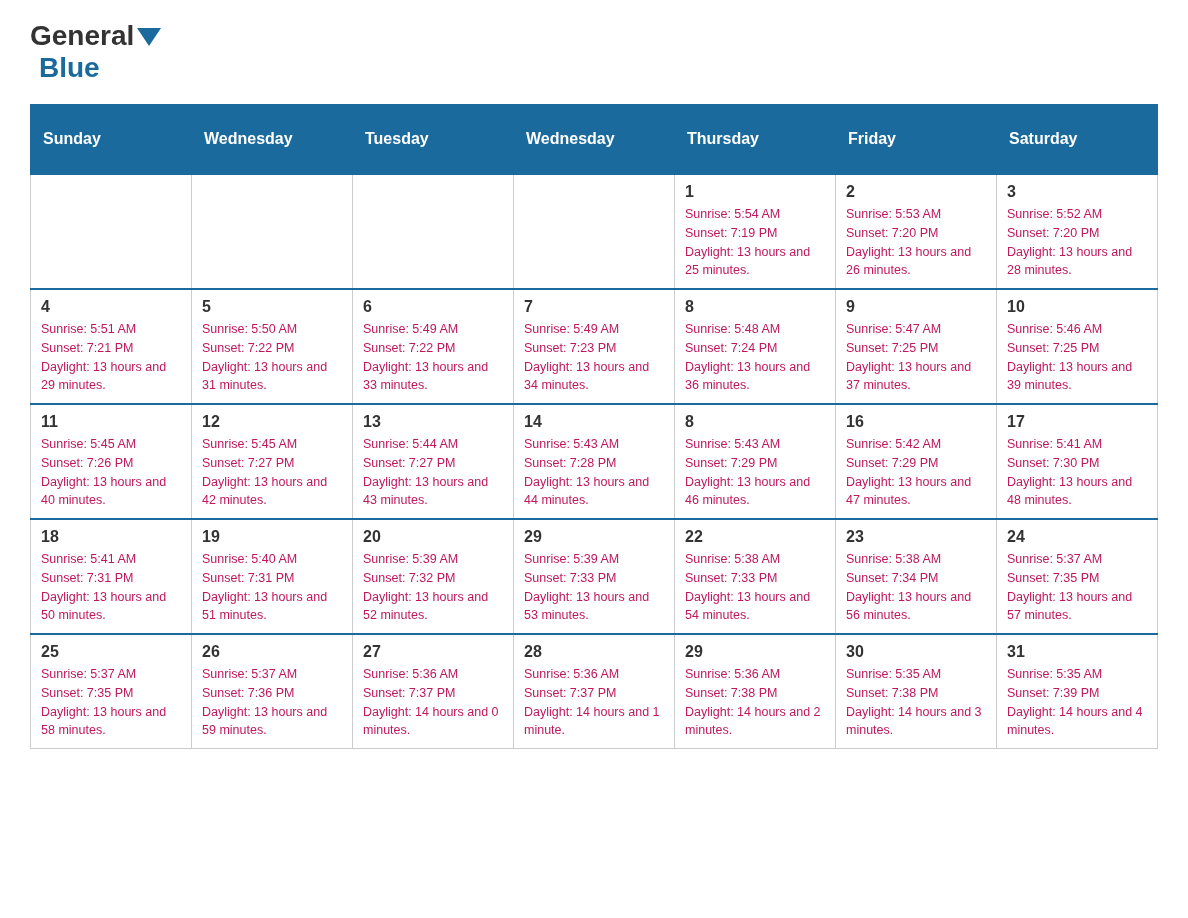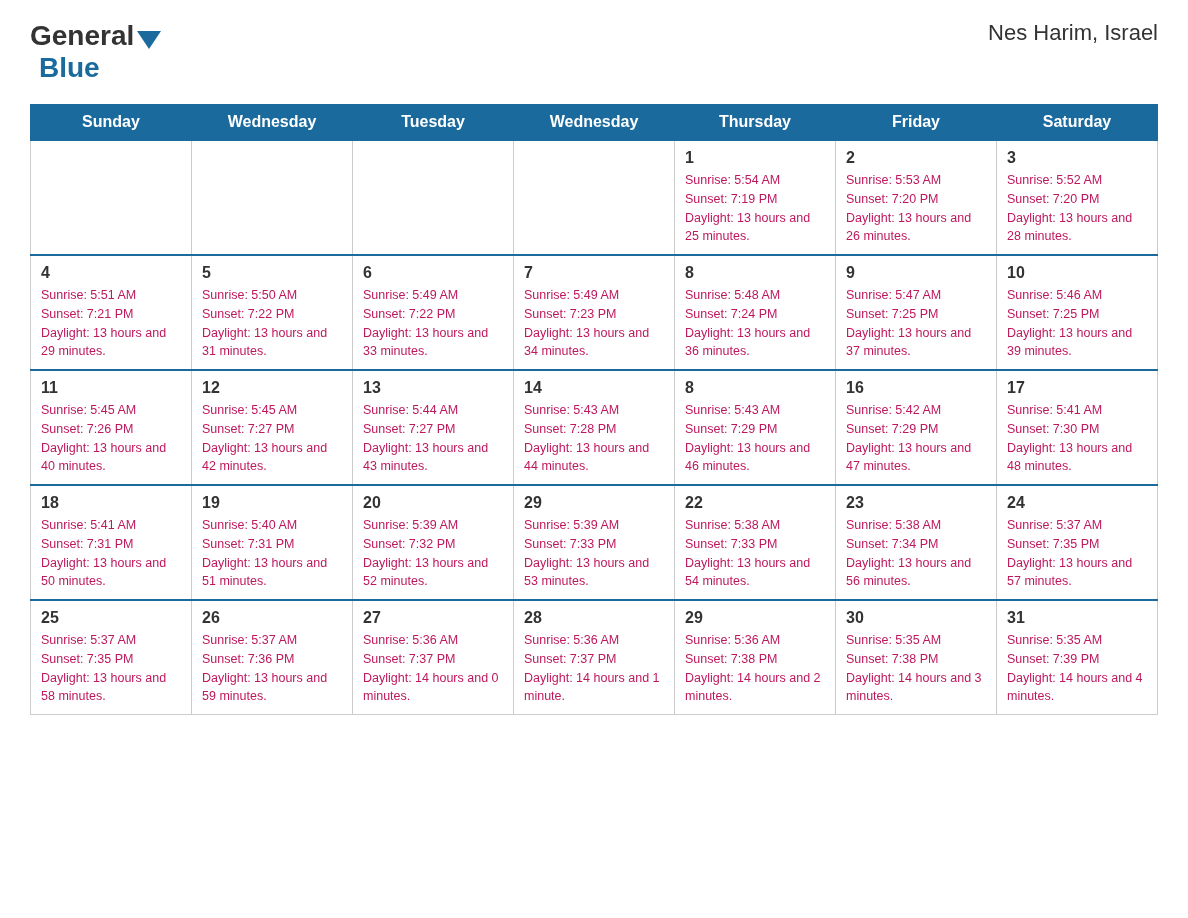--- a/index.html
+++ b/index.html
@@ -17,21 +17,21 @@
       align-items: flex-start;
       margin-bottom: 20px;
     }
     .logo {
       display: flex;
       flex-direction: column;
       align-items: flex-start;
     }
     .logo-top {
       display: flex;
-      align-items: center;
+      align-items: flex-start;
     }
     .logo-text-general {
       font-size: 28px;
       font-weight: bold;
       color: #333;
     }
     .logo-arrow {
       width: 0;
       height: 0;
       border-left: 12px solid transparent;
@@ -63,22 +63,22 @@
     .calendar {
       width: 100%;
       border-collapse: collapse;
       border: 1px solid #bbb;
     }
     .calendar th {
       background-color: #1a6a9e;
       color: #fff;
       font-size: 16px;
       font-weight: bold;
-      padding: 8px 12px;
-      text-align: center;
+      padding: 25px 12px;
+      text-align: left;
       border: 1px solid #1a6a9e;
     }
     .calendar td {
       vertical-align: top;
       padding: 8px 10px;
       border: 1px solid #ccc;
       width: calc(100% / 7);
       min-height: 90px;
     }
     .calendar tr td {
@@ -104,21 +104,20 @@
 
 <div class="header">
   <div class="logo">
     <div class="logo-top">
       <span class="logo-text-general">General</span>
       <div class="logo-arrow"></div>
     </div>
     <span class="logo-text-blue">Blue</span>
   </div>
   <div class="title-section">
-    <h2>Nes Harim, Israel</h2>
   </div>
 </div>
 
 <table class="calendar">
   <thead>
     <tr>
     <th>Sunday</th>
         <th>Wednesday</th>
         <th>Tuesday</th>
         <th>Wednesday</th>

